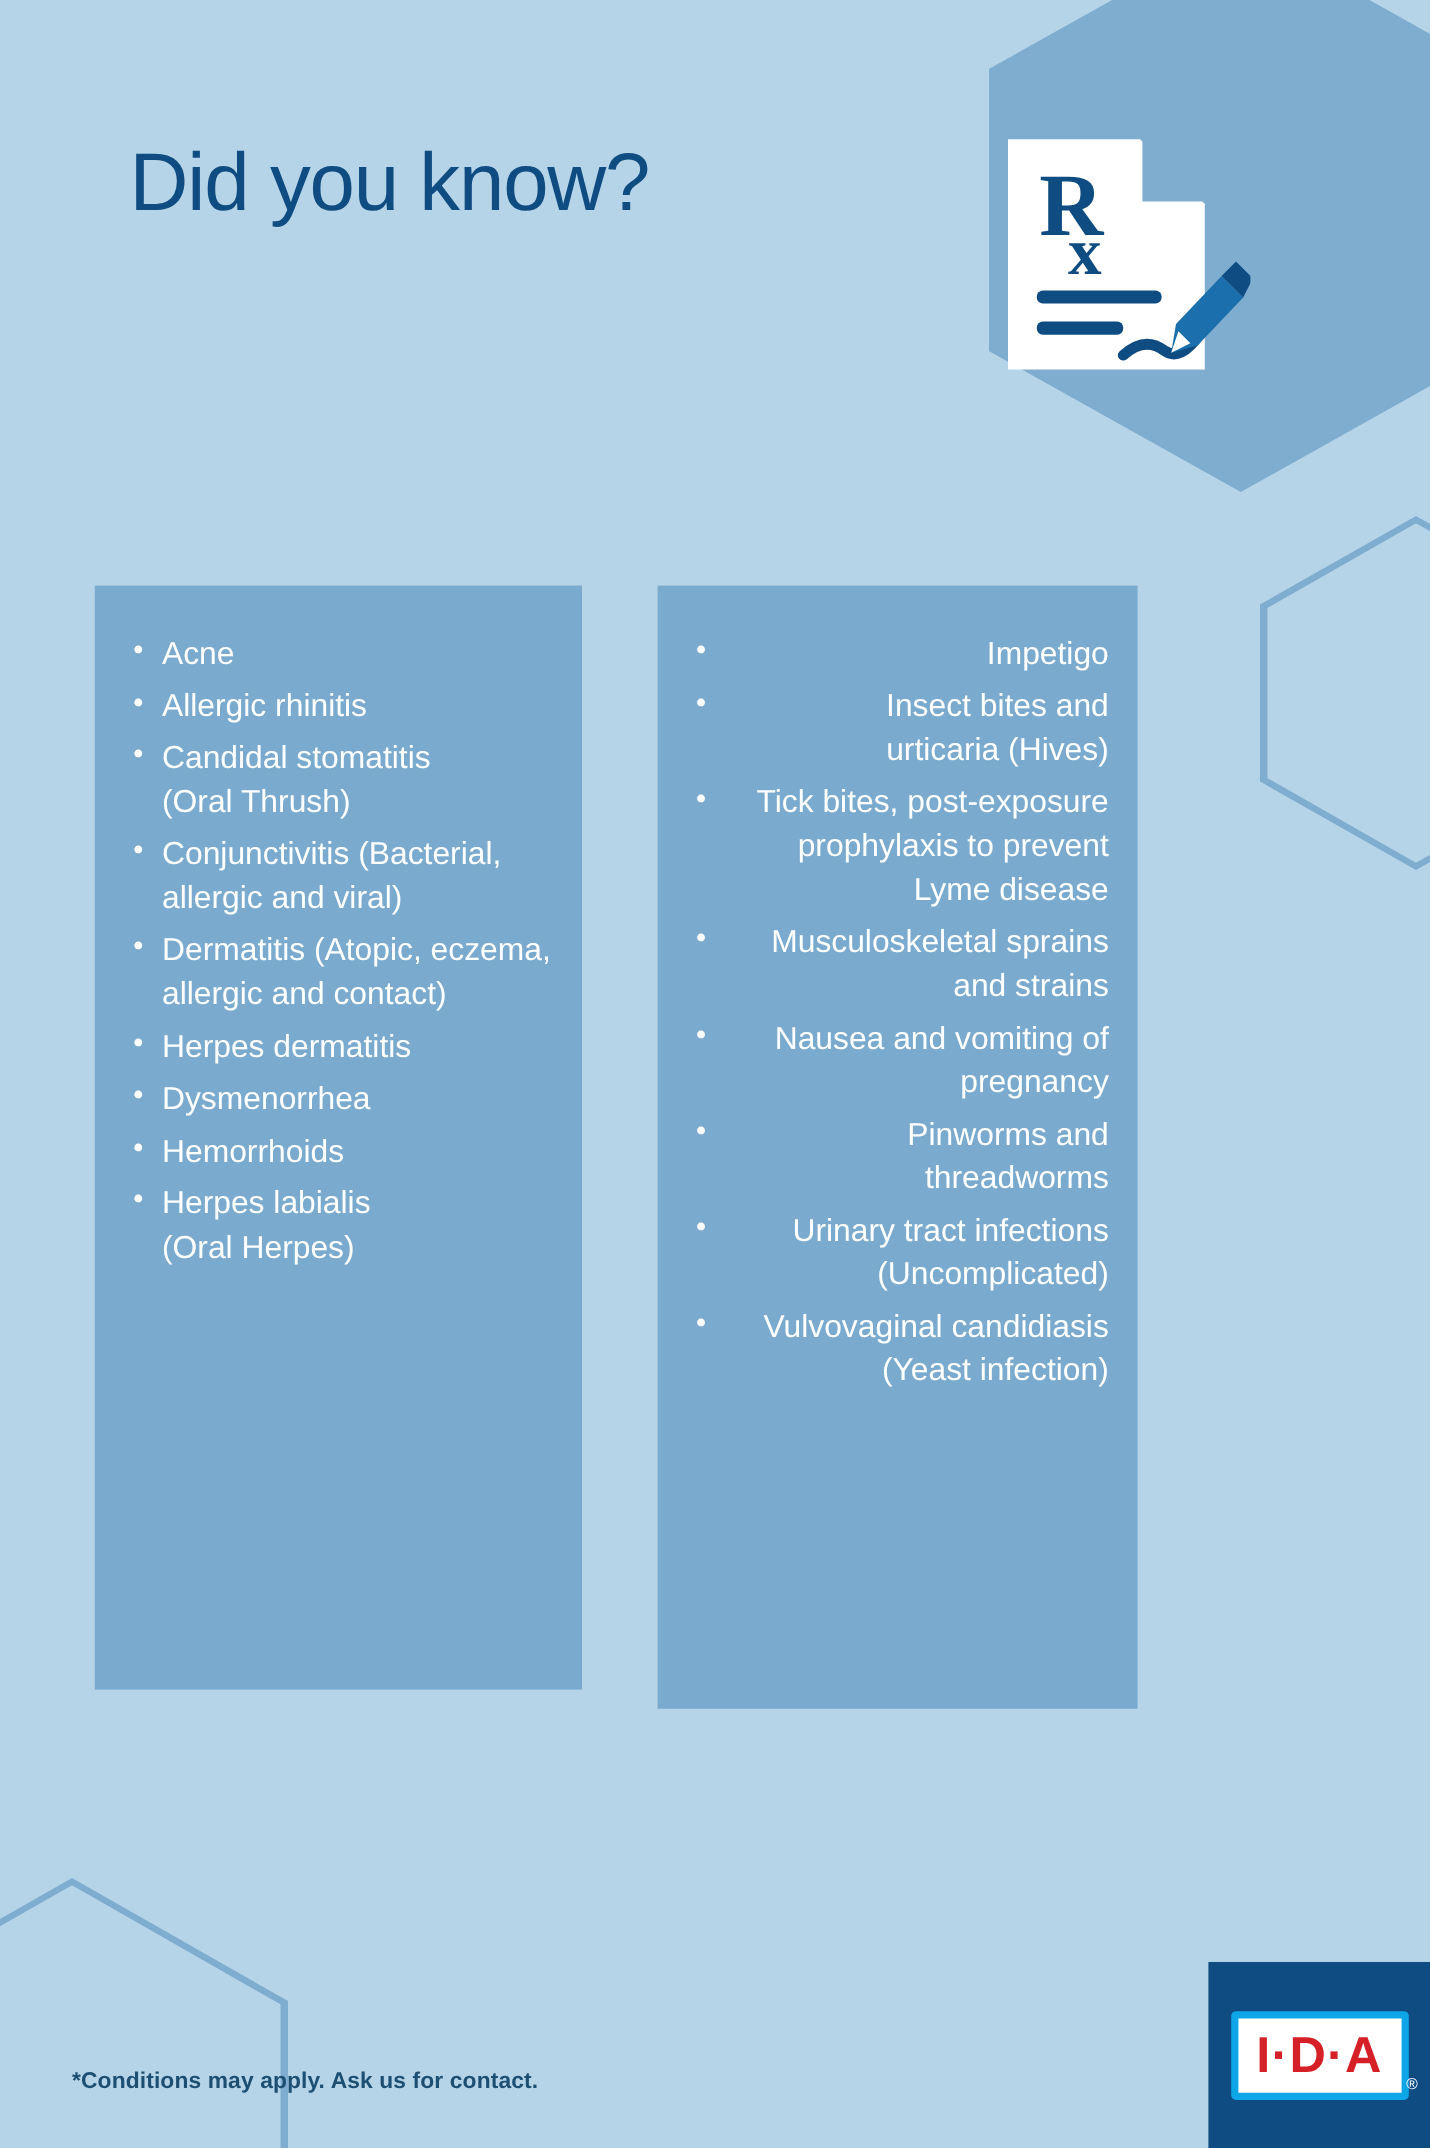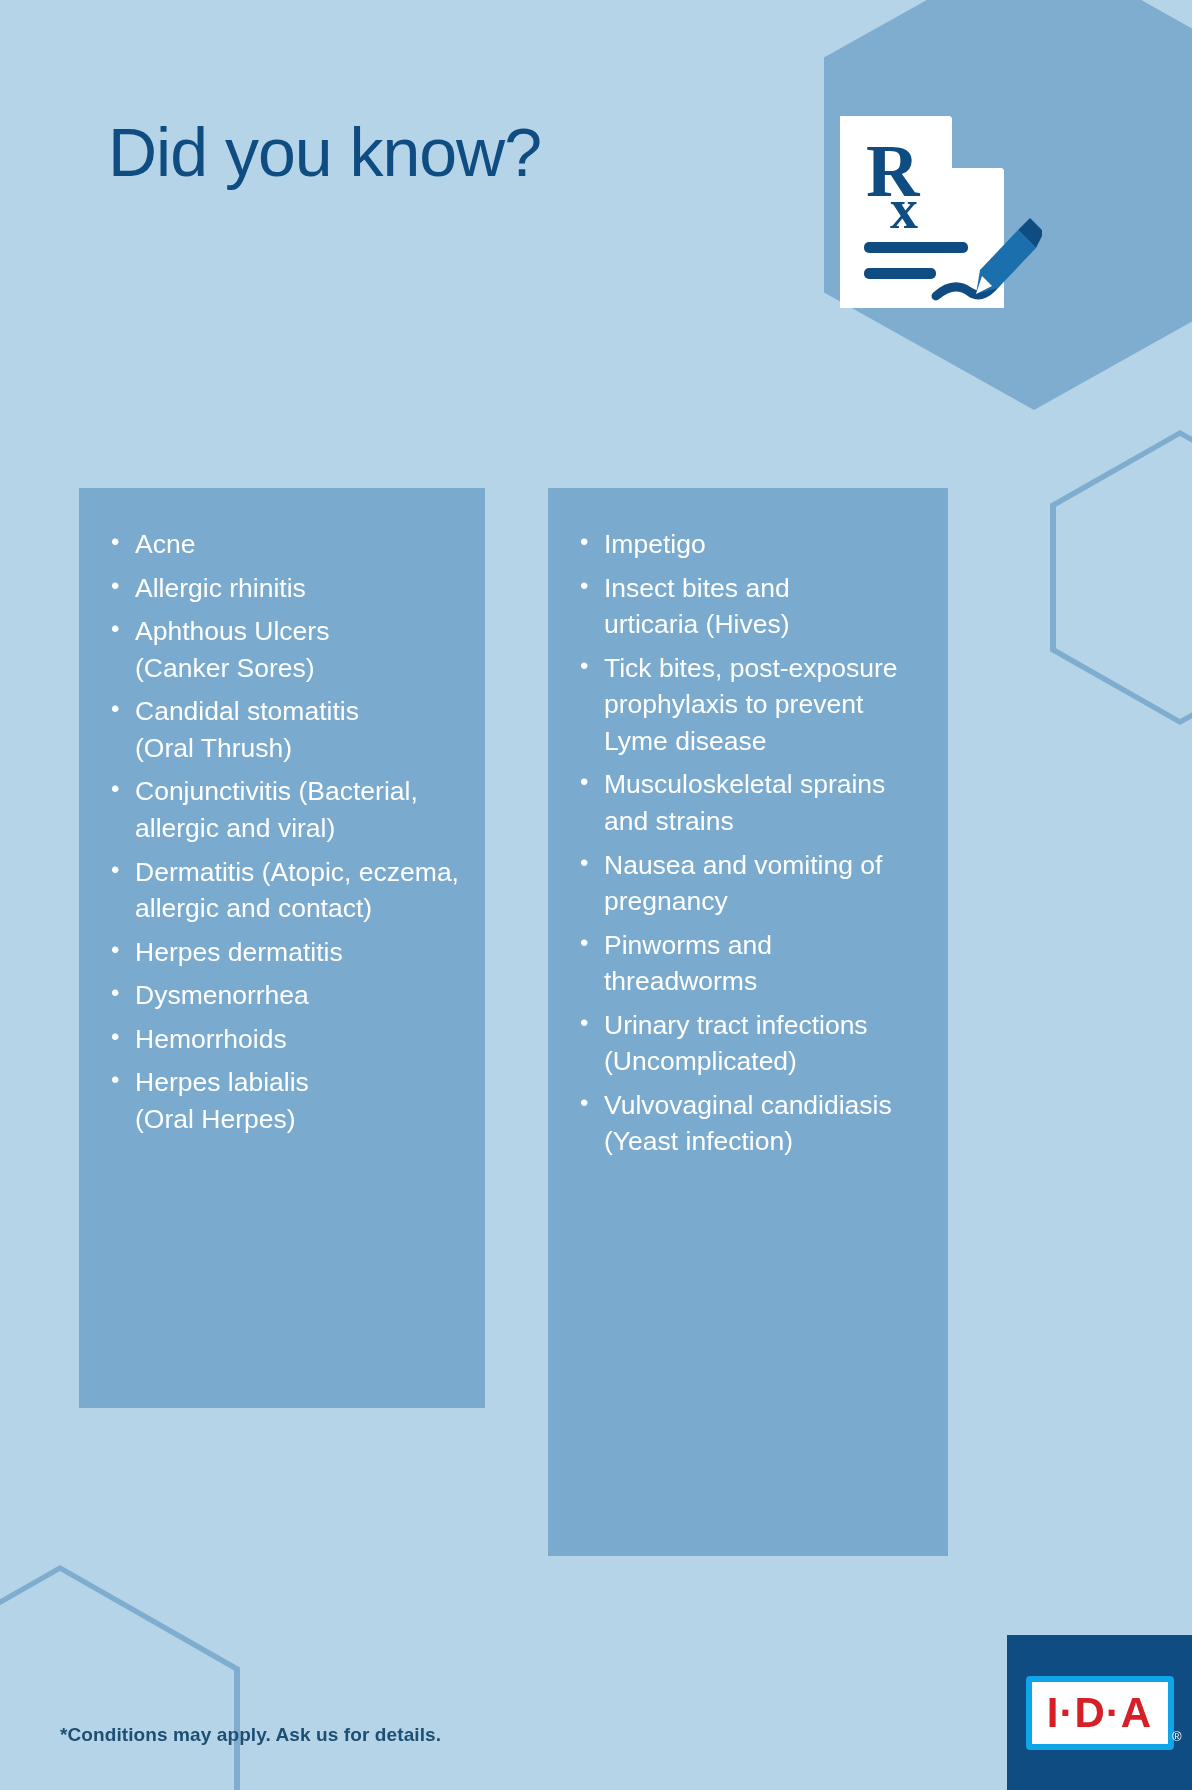--- a/index.html
+++ b/index.html
@@ -84,21 +84,22 @@
     box-sizing: border-box;
   }
   #conditions-card-left {
     left: 79px;
     width: 406px;
     height: 920px;
   }
   #conditions-card-right {
     left: 548px;
     width: 400px;
-    height: 1068px;
+    height: 936px;
+    text-align: right;
   }
   .cond-list {
     list-style: none;
     margin: 0;
     padding: 0;
   }
   .cond-item {
     position: relative;
     color: #ffffff;
     font-size: 26.5px;
@@ -206,22 +207,20 @@
       <path d="M144 184 L150 166 L160 176 Z" fill="#ffffff"></path>
     </svg>
   </div>
 
   <h1 id="page-title">Did you know?</h1>
 
   <div class="card" id="conditions-card-left">
     <ul class="cond-list" id="cond-list-left">
       <li class="cond-item">Acne</li>
       <li class="cond-item">Allergic rhinitis</li>
-      <li class="cond-item">Aphthous Ulcers
-(Canker Sores)</li>
       <li class="cond-item">Candidal stomatitis
 (Oral Thrush)</li>
       <li class="cond-item">Conjunctivitis (Bacterial,
 allergic and viral)</li>
       <li class="cond-item">Dermatitis (Atopic, eczema,
 allergic and contact)</li>
       <li class="cond-item">Herpes dermatitis</li>
       <li class="cond-item">Dysmenorrhea</li>
       <li class="cond-item">Hemorrhoids</li>
       <li class="cond-item">Herpes labialis
@@ -243,21 +242,21 @@
 pregnancy</li>
       <li class="cond-item">Pinworms and
 threadworms</li>
       <li class="cond-item">Urinary tract infections
 (Uncomplicated)</li>
       <li class="cond-item">Vulvovaginal candidiasis
 (Yeast infection)</li>
     </ul>
   </div>
 
-  <p id="disclaimer">*Conditions may apply. Ask us for details.</p>
+  <p id="disclaimer">*Conditions may apply. Ask us for contact.</p>
 
   <div id="ida-logo">
     <div id="ida-logo-mark">
       <span id="ida-logo-text">I·D·A</span>
       <span id="ida-logo-reg">®</span>
     </div>
   </div>
 
 </div>
 

